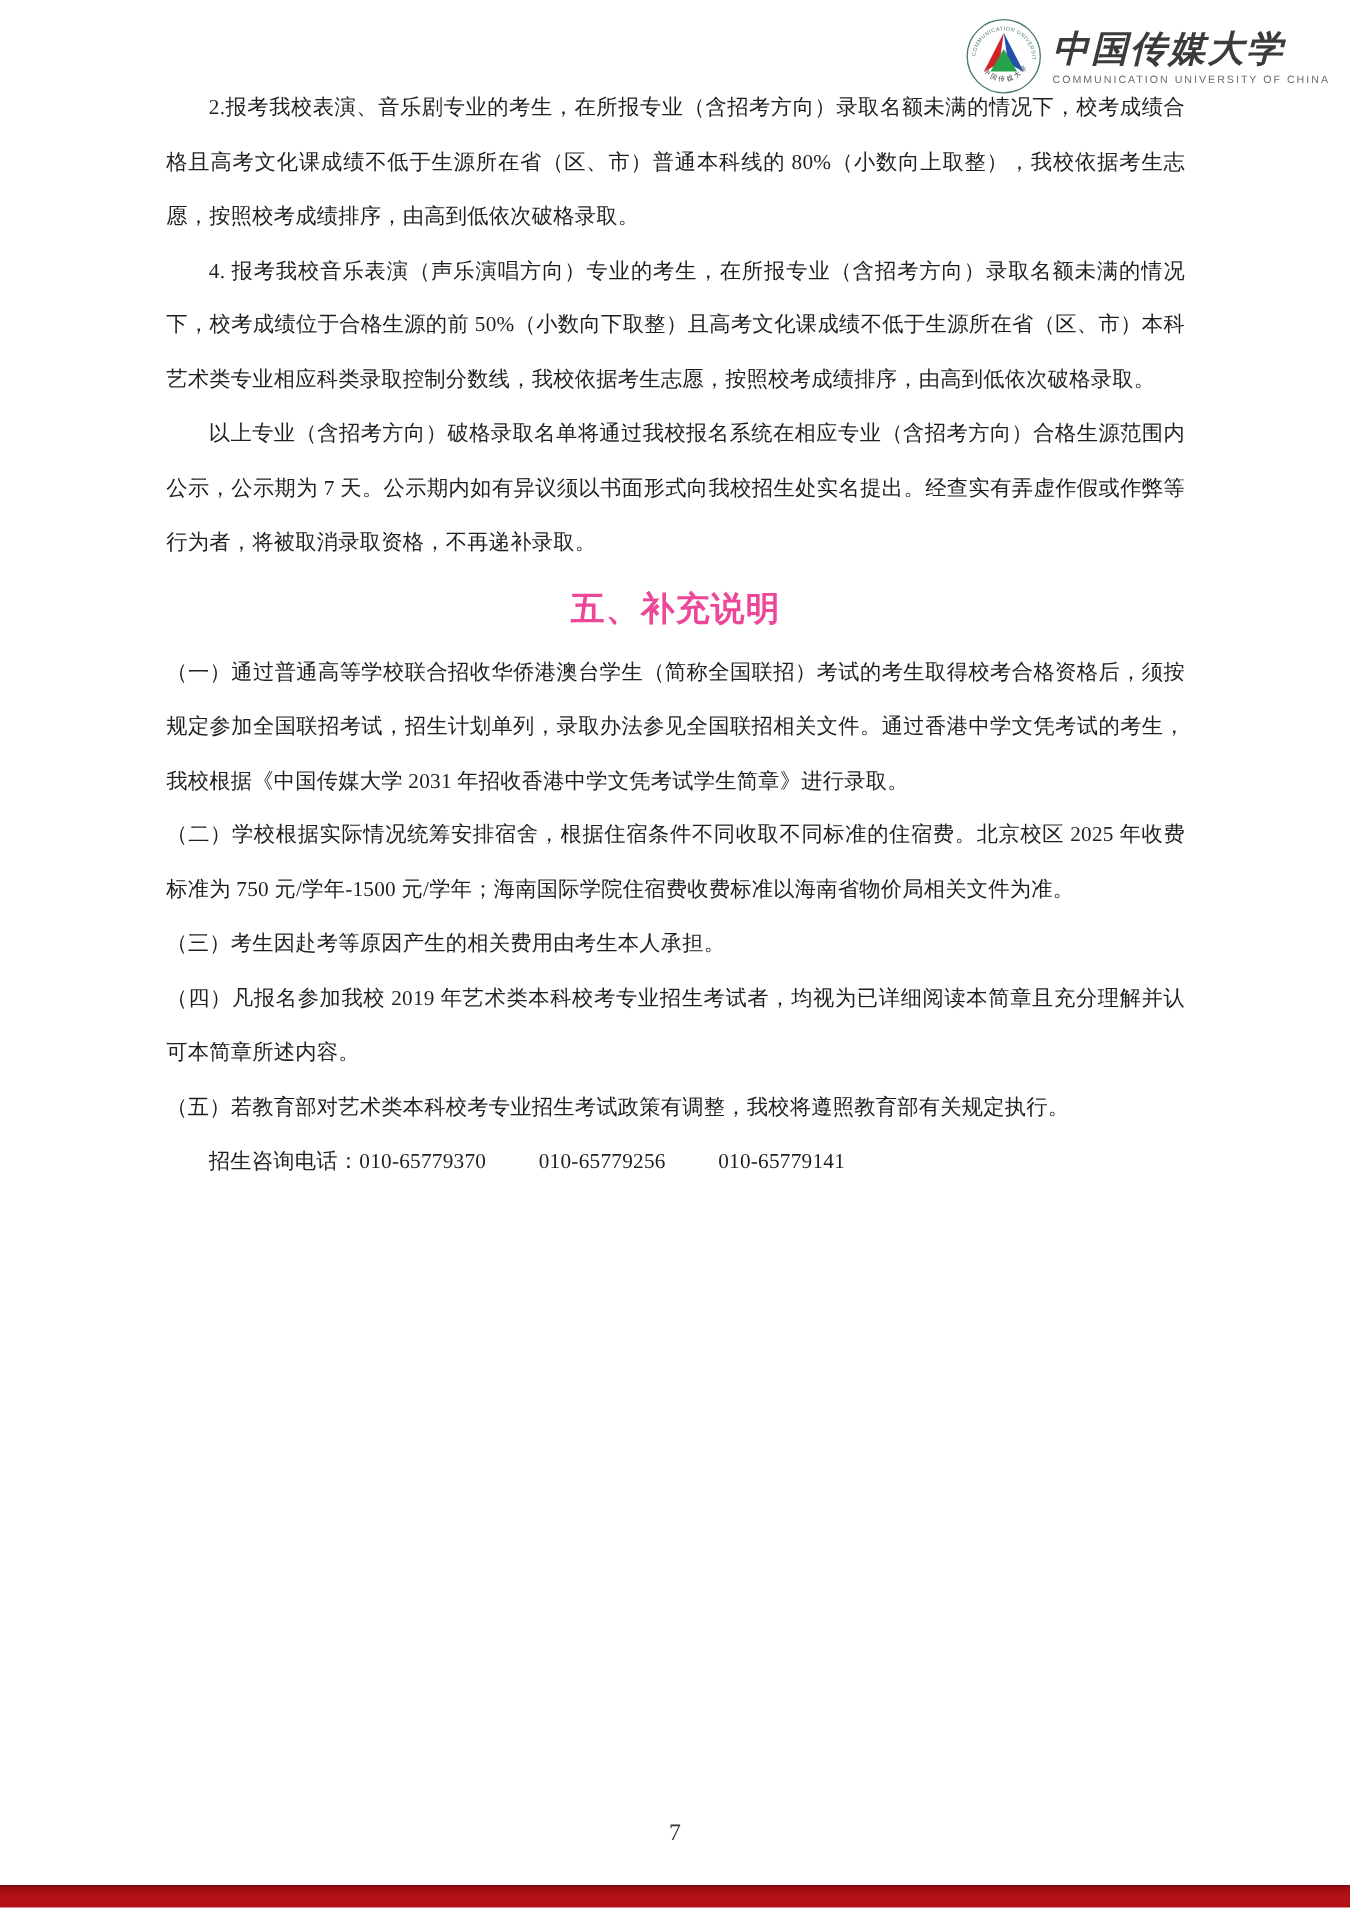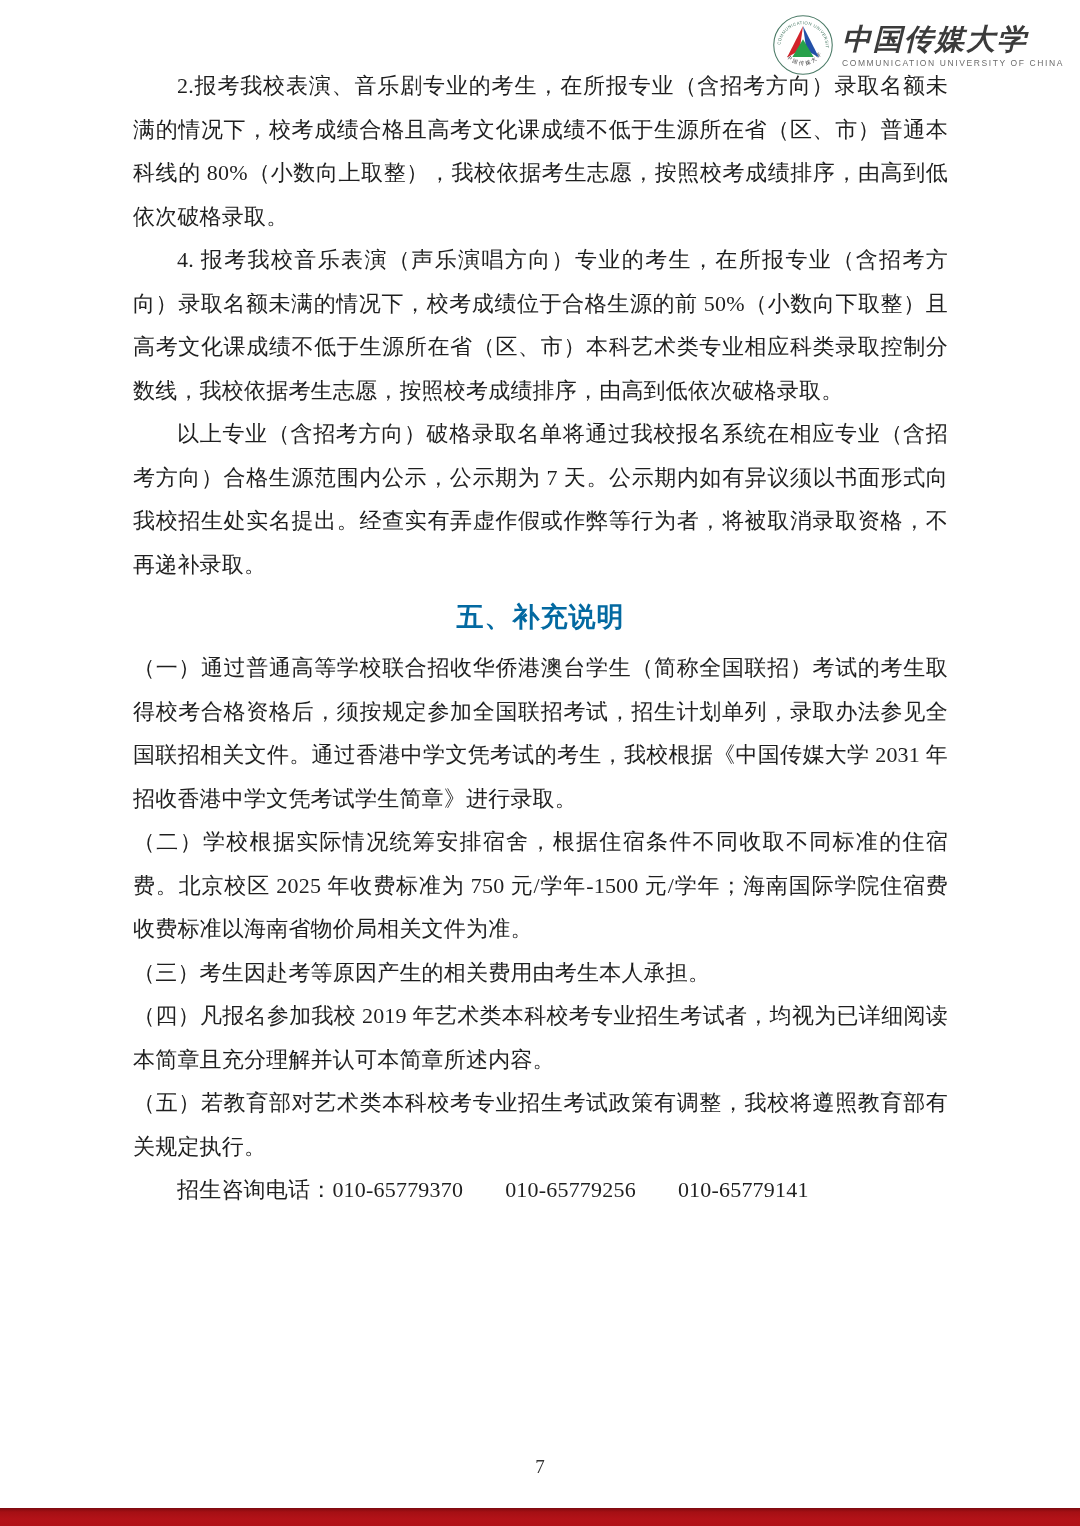--- a/index.html
+++ b/index.html
@@ -24,27 +24,27 @@
   .wordmark .en{
     font-family:"Liberation Sans","DejaVu Sans",sans-serif;
     font-size:8.5px;color:#6b6b6b;letter-spacing:1.6px;margin-top:3px;
     white-space:nowrap;
   }
   
   .doc{
     position:absolute;top:64px;left:133px;width:815px;
   }
   .doc p{
-    margin:0;font-size:22px;line-height:43.5px;text-align:justify;
+    margin:0;font-size:17px;line-height:43.5px;text-align:justify;
     text-justify:inter-ideograph;letter-spacing:0.2px;
   }
   .doc p.indent{text-indent:2em;}
   h2.sec{
     font-family:"Liberation Sans","DejaVu Sans",sans-serif;
-    font-weight:bold;font-size:27px;color:#0369a1;
+    font-weight:bold;font-size:27px;color:#ec4899;
     text-align:center;margin:13px 0 11px 0;line-height:36px;
     letter-spacing:1px;
   }
   .contact-line{
     margin:0;font-size:21.5px;line-height:43.5px;padding-left:2em;
     text-align:left;white-space:nowrap;
   }
   .phone{margin-right:42px;}
   .phone:last-child{margin-right:0;}
   

